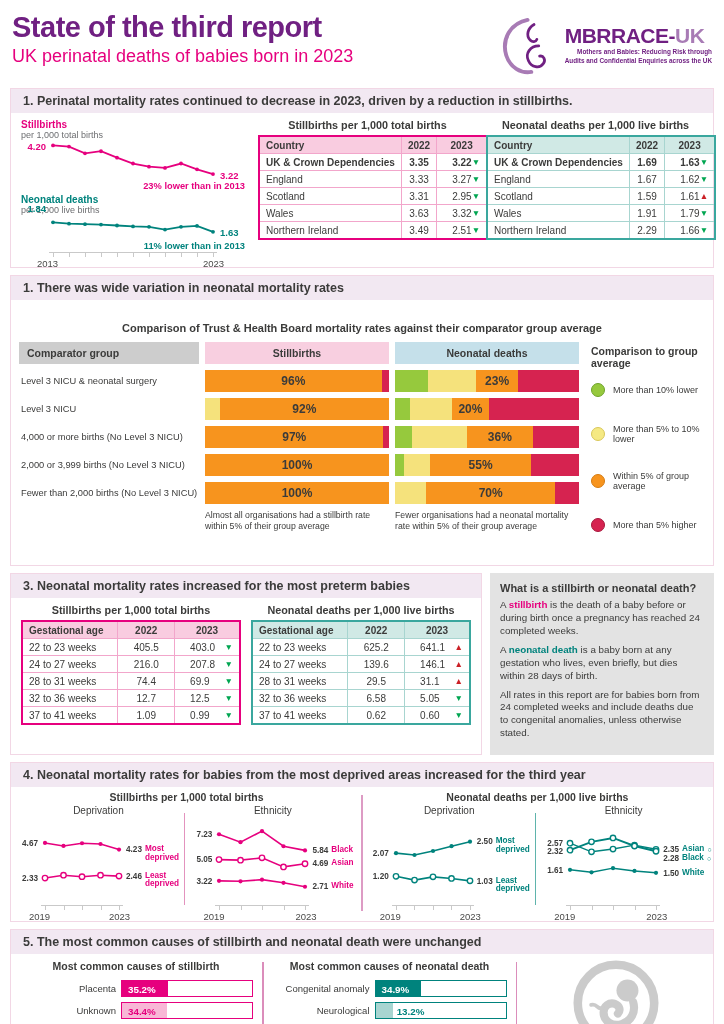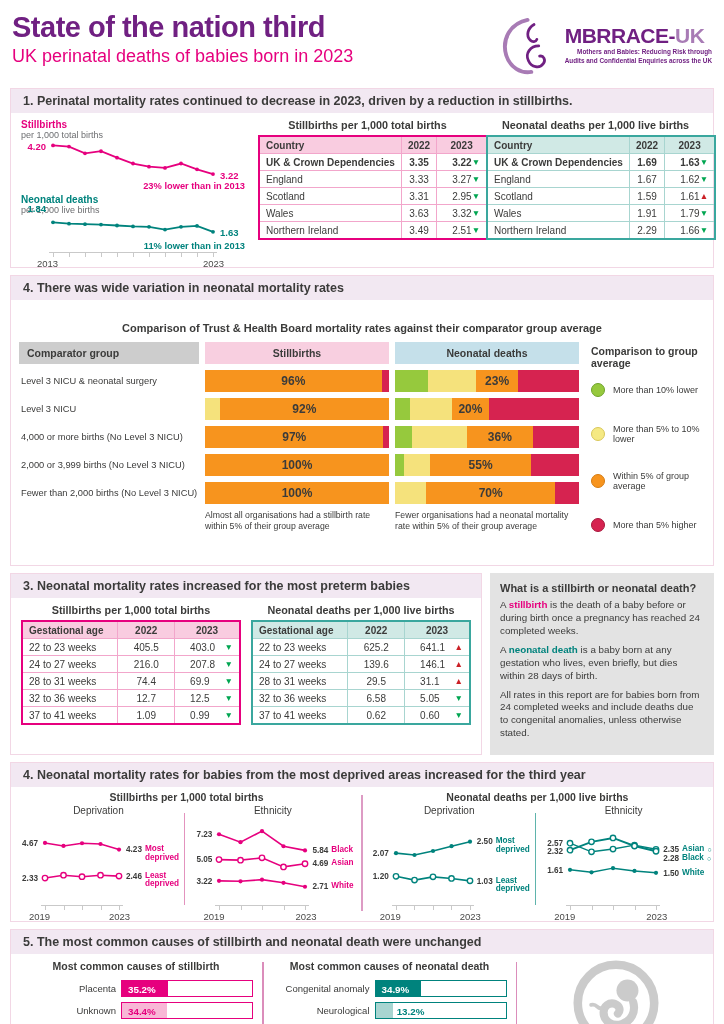--- a/index.html
+++ b/index.html
@@ -112,21 +112,21 @@
   .vdiv2{width:1.5px;background:#DB8DBB;margin:2px 9px;align-self:stretch}
   .s5-note{flex:1;display:flex;flex-direction:column;align-items:center;padding:0 2px}
 </style>
 </head>
 <body>
 
 <div class="page">
 
   <header class="hdr">
     <div>
-      <div class="hdr-title">State of the nation third</div>
+      <div class="hdr-title">State of the third report</div>
       <div class="hdr-sub">UK perinatal deaths of babies born in 2023</div>
     </div>
     <div class="logo">
       <svg width="52" height="62" viewBox="0 0 56 64">
         <path d="M34,5 C15,9 6,26 11,43 C15,56 27,63 38,61" fill="none" stroke="#A87BB5" stroke-width="4.2" stroke-linecap="round"></path>
         <path d="M41,10 C34,14 32,22 37,27 C39,29 43,29 44,26" fill="none" stroke="#702082" stroke-width="3" stroke-linecap="round"></path>
         <path d="M46,33 C37,33 31,41 35,49 C38,56 47,58 51,52 C54,48 51,43 47,44" fill="none" stroke="#702082" stroke-width="3" stroke-linecap="round"></path>
       </svg>
       <div>
         <div class="logo-name"><span class="lg1">MBRRACE-</span><span class="lg2">UK</span></div>
@@ -327,21 +327,21 @@
                   </td>
                 </tr>
               </tbody>
             </table>
           </div>
       </div>
     </div>
   </section>
 
   <section>
-    <div class="band">4. There was wide variation in neonatal mortality rates</div>
+    <div class="band">1. There was wide variation in neonatal mortality rates</div>
     <div class="s2-content">
       <div class="s2-sub">Comparison of Trust &amp; Health Board mortality rates against their comparator group average</div>
       <div class="s2-main">
         <div class="s2-left">
           <div class="cmp-row">
             <div class="cmp-label head-gray">Comparator group</div>
             <div class="cmp-bar head-pink">Stillbirths</div>
             <div class="cmp-bar head-blue">Neonatal deaths</div>
           </div>
           <div id="cmp-rows">

